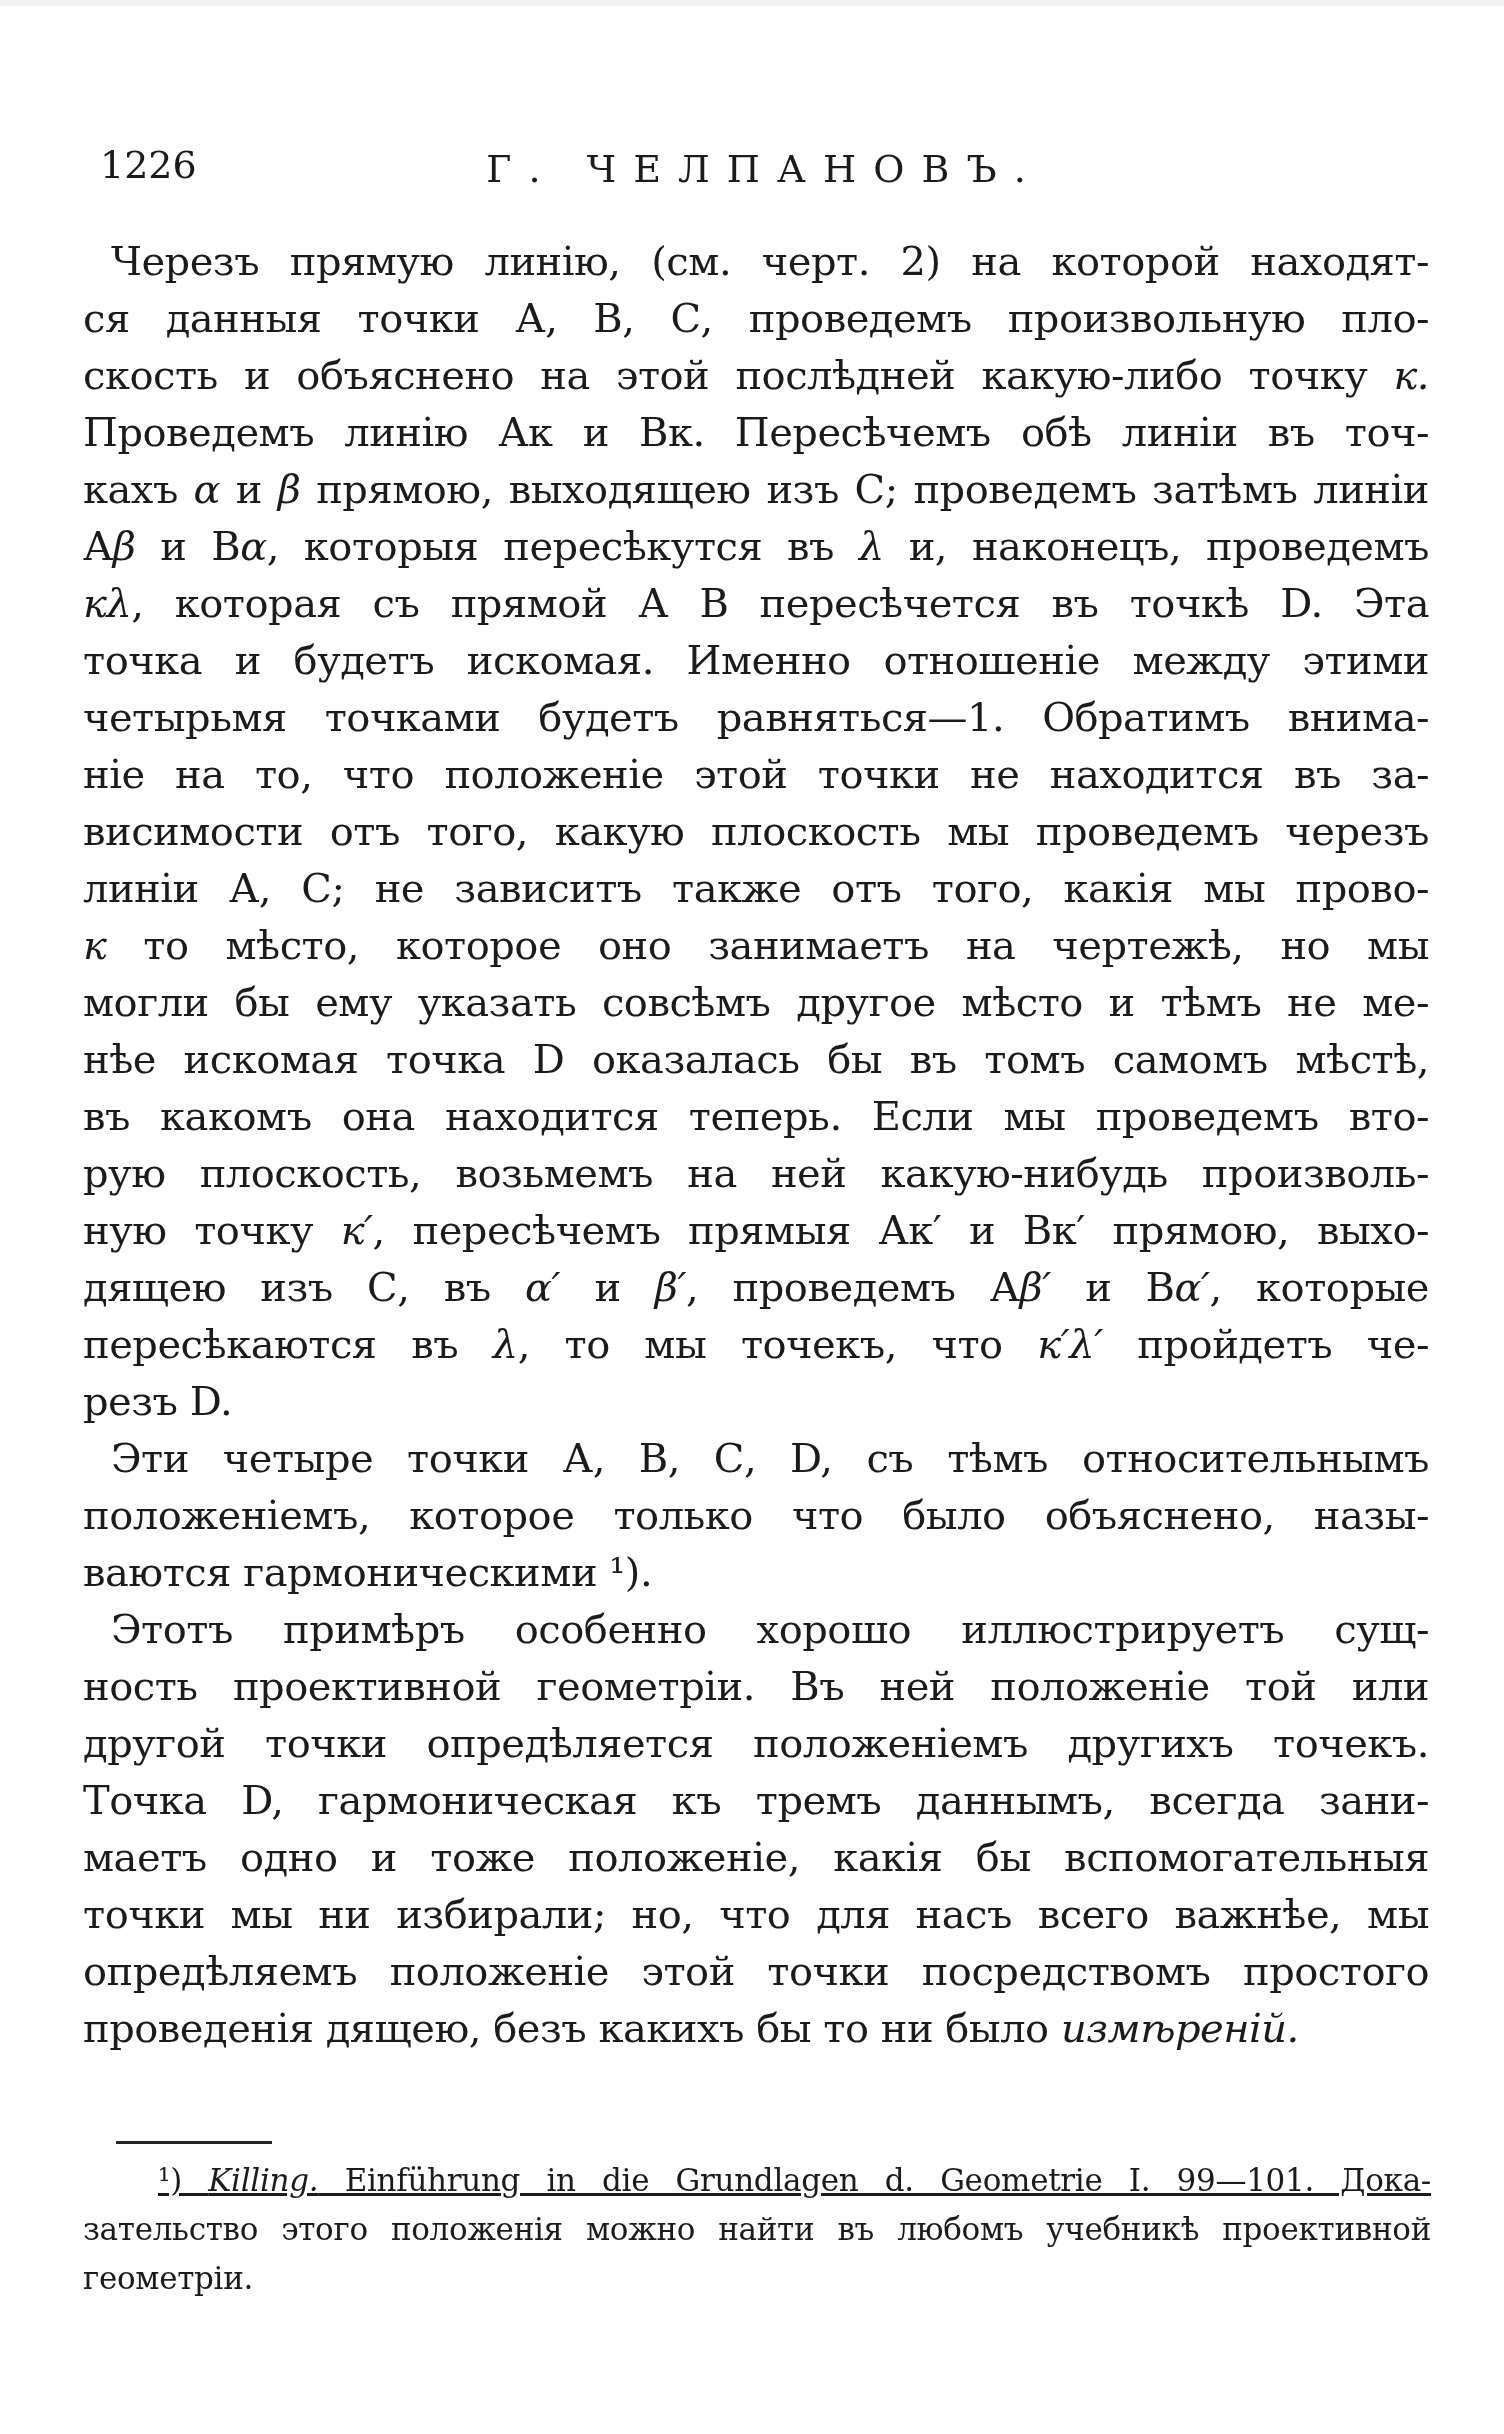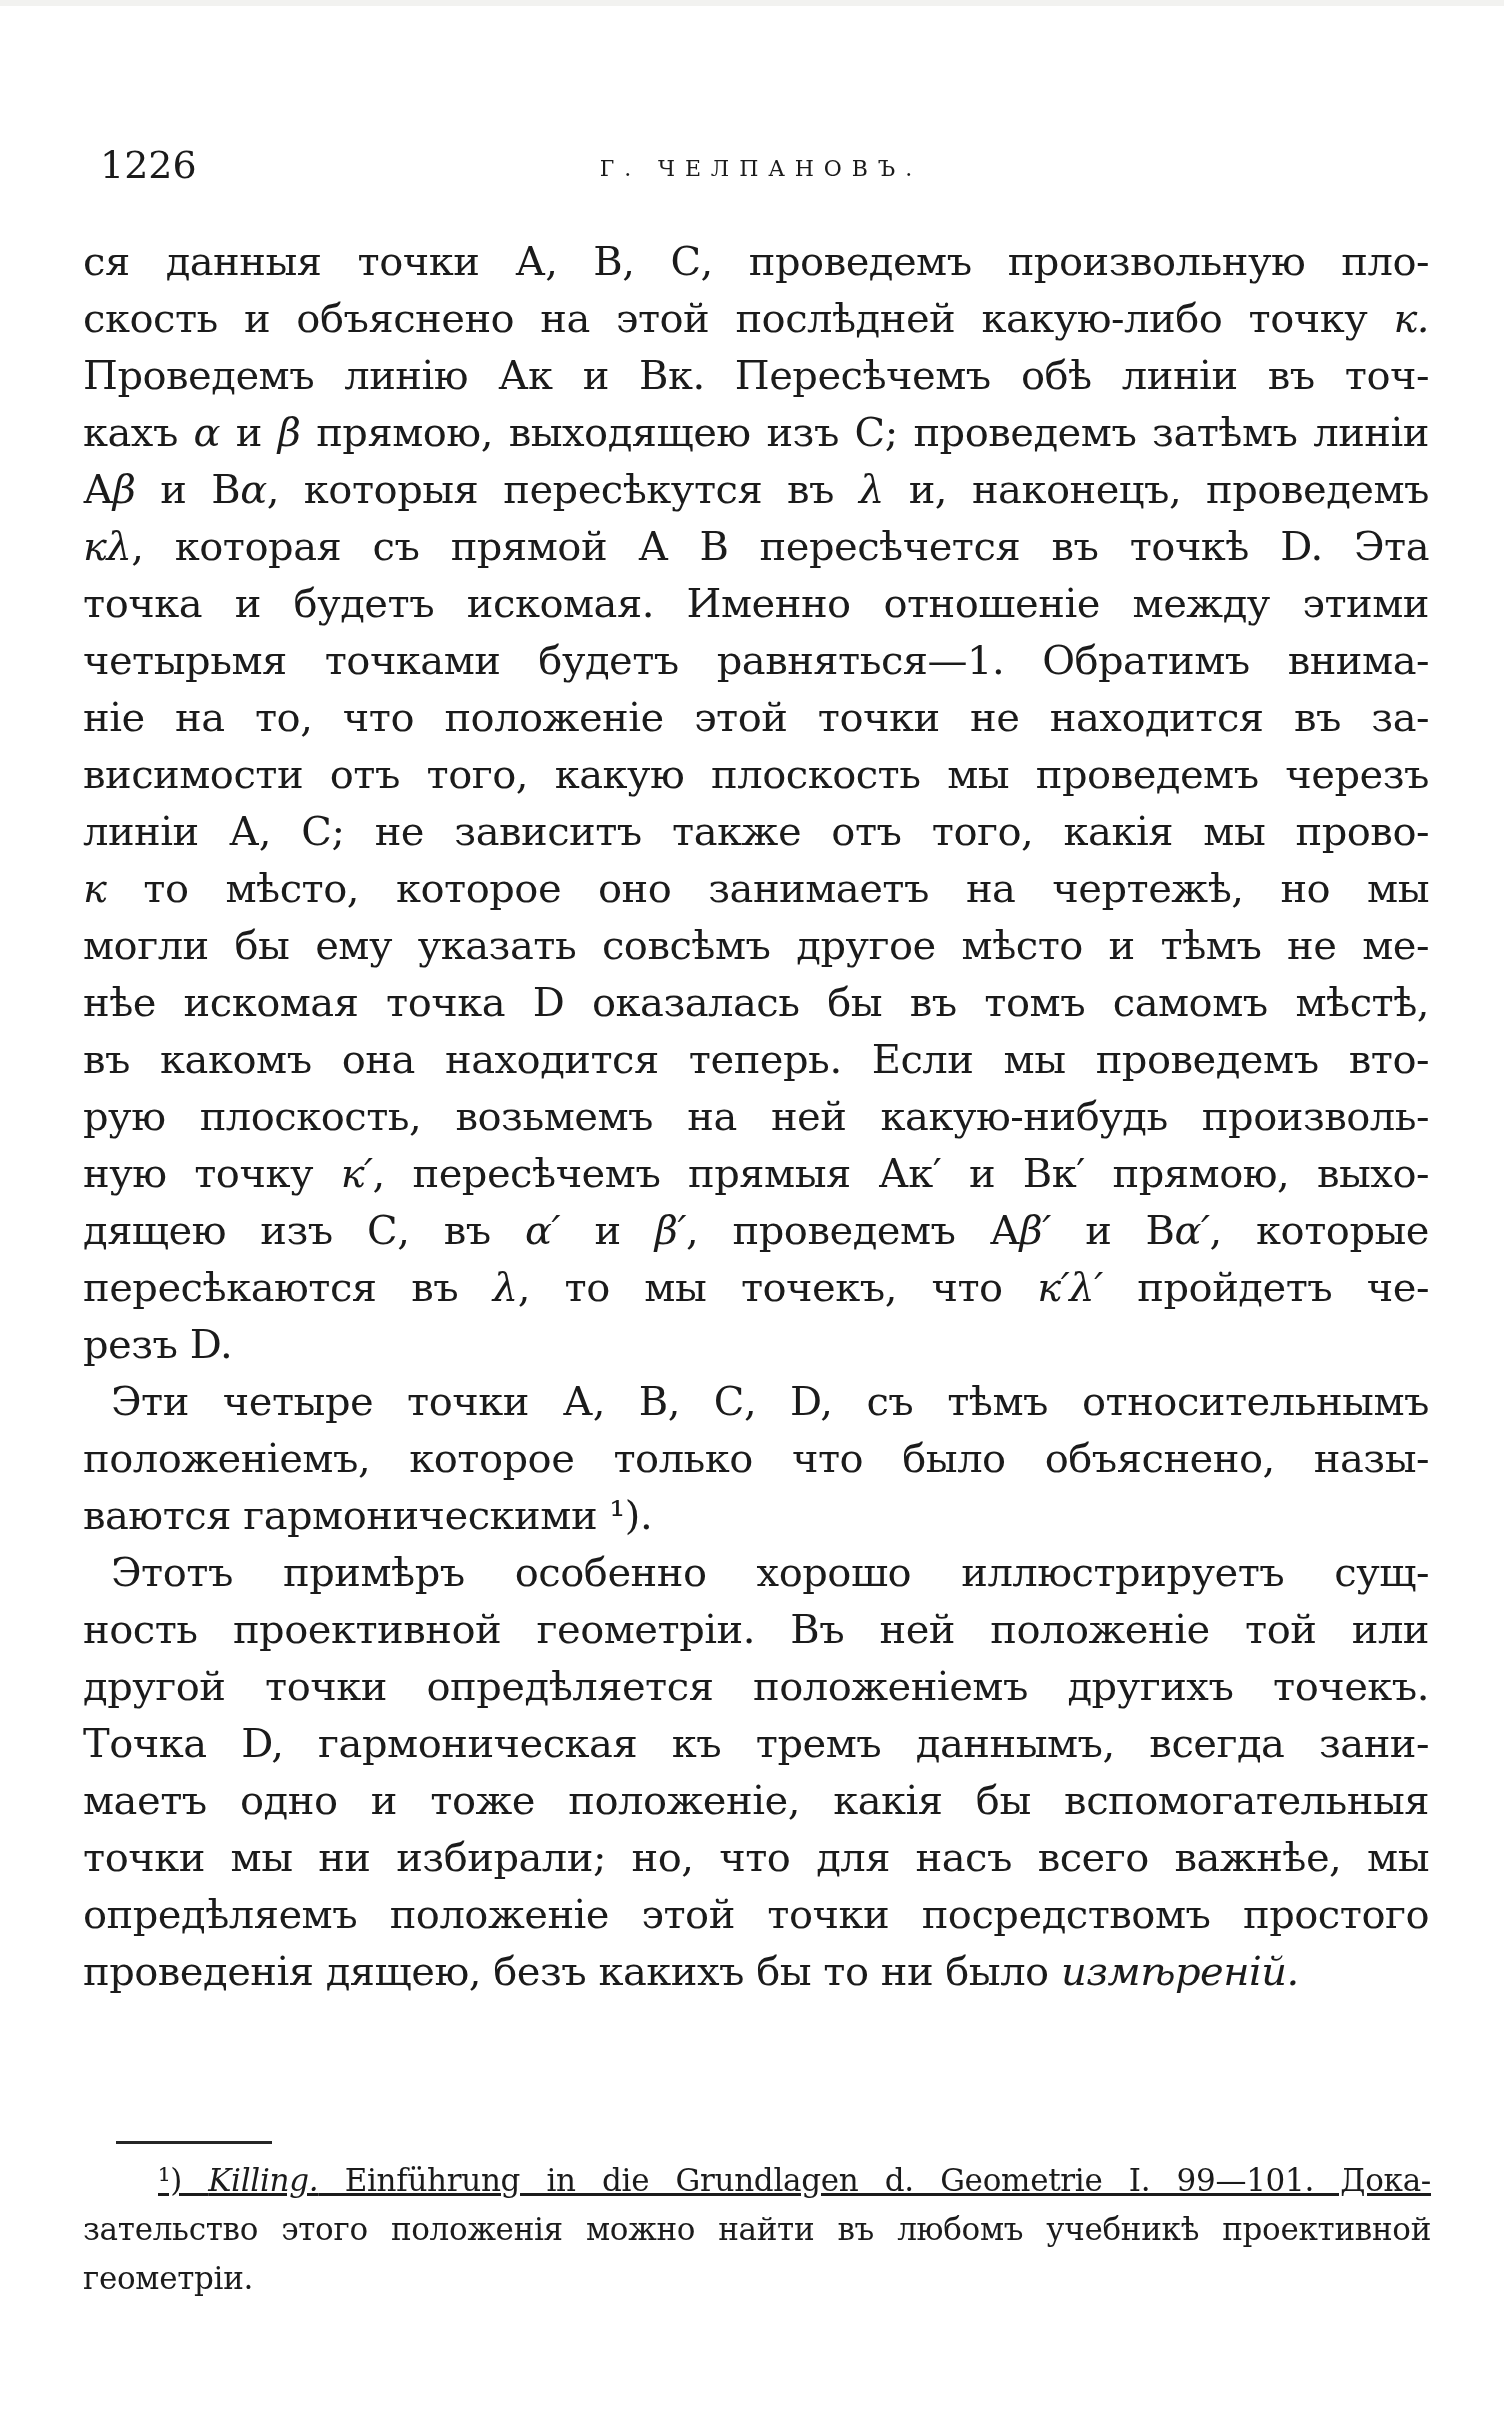--- a/index.html
+++ b/index.html
@@ -16,21 +16,21 @@
     overflow: hidden;
     margin-top: 6px;
   }
   .pagenum {
     position: absolute; left: 100px; top: 137px;
     font-size: 38px; line-height: 44px;
   }
   .runhead {
     position: absolute; left: 83px; top: 143px; width: 1346px;
     text-align: center;
-    font-size: 22px; line-height: 40px;
+    font-size: 38px; line-height: 40px;
     letter-spacing: 0.45em; text-indent: 0.45em;
   }
   .bodytext {
     position: absolute; left: 83px; top: 227px; width: 1346px;
     font-size: 40px; line-height: 57px;
     letter-spacing: -0.5px;
   }
   .line {
     height: 57px; overflow: hidden;
     text-align: justify; text-align-last: justify;
@@ -52,20 +52,21 @@
   .footnote .line.indent { padding-left: 75px; text-decoration: underline; }
 </style>
 </head>
 <body>
 
 <div class="page">
   <div class="pagenum">1226</div>
   <div class="runhead">Г. ЧЕЛПАНОВЪ.</div>
 
   <div class="bodytext" id="bodytext">
+      <div class="line indent"><span>Черезъ прямую линію, (см. черт. 2) на которой находят-</span></div>
       <div class="line"><span>ся данныя точки А, В, С, проведемъ произвольную пло-</span></div>
       <div class="line"><span>скость и объяснено на этой послѣдней какую-либо точку </span><span class="it">к.</span></div>
       <div class="line"><span>Проведемъ линію Ак и Вк. Пересѣчемъ обѣ линіи въ точ-</span></div>
       <div class="line"><span>кахъ </span><span class="it">α</span><span> и </span><span class="it">β</span><span> прямою, выходящею изъ С; проведемъ затѣмъ линіи</span></div>
       <div class="line"><span>А</span><span class="it">β</span><span> и В</span><span class="it">α</span><span>, которыя пересѣкутся въ </span><span class="it">λ</span><span> и, наконецъ, проведемъ</span></div>
       <div class="line"><span class="it">кλ</span><span>, которая съ прямой А В пересѣчется въ точкѣ D. Эта</span></div>
       <div class="line"><span>точка и будетъ искомая. Именно отношеніе между этими</span></div>
       <div class="line"><span>четырьмя точками будетъ равняться—1. Обратимъ внима-</span></div>
       <div class="line"><span>ніе на то, что положеніе этой точки не находится въ за-</span></div>
       <div class="line"><span>висимости отъ того, какую плоскость мы проведемъ черезъ</span></div>

